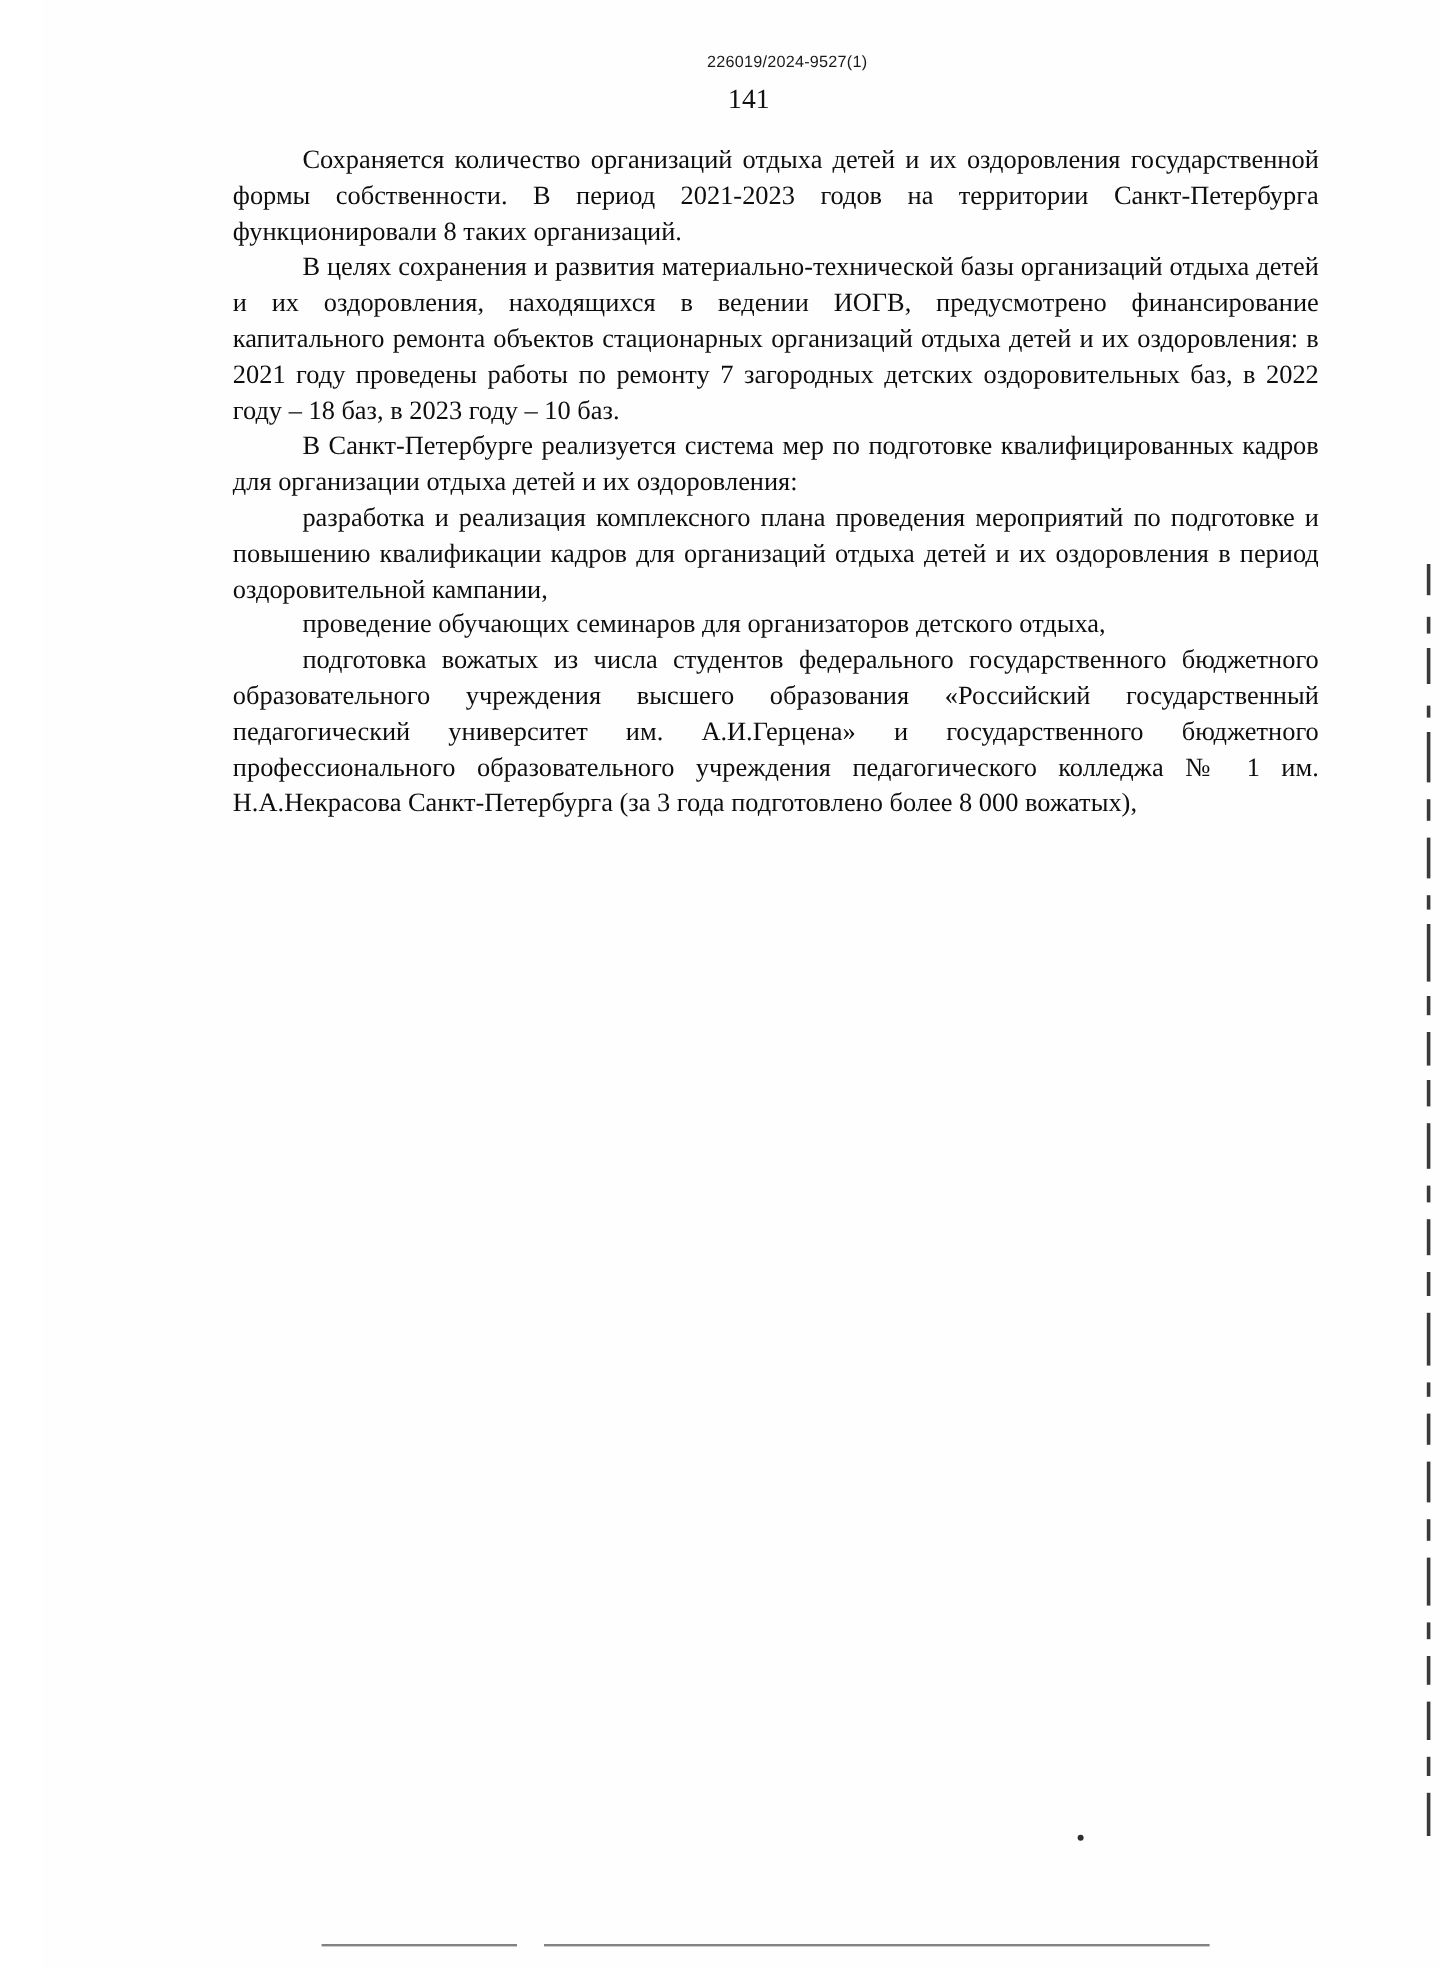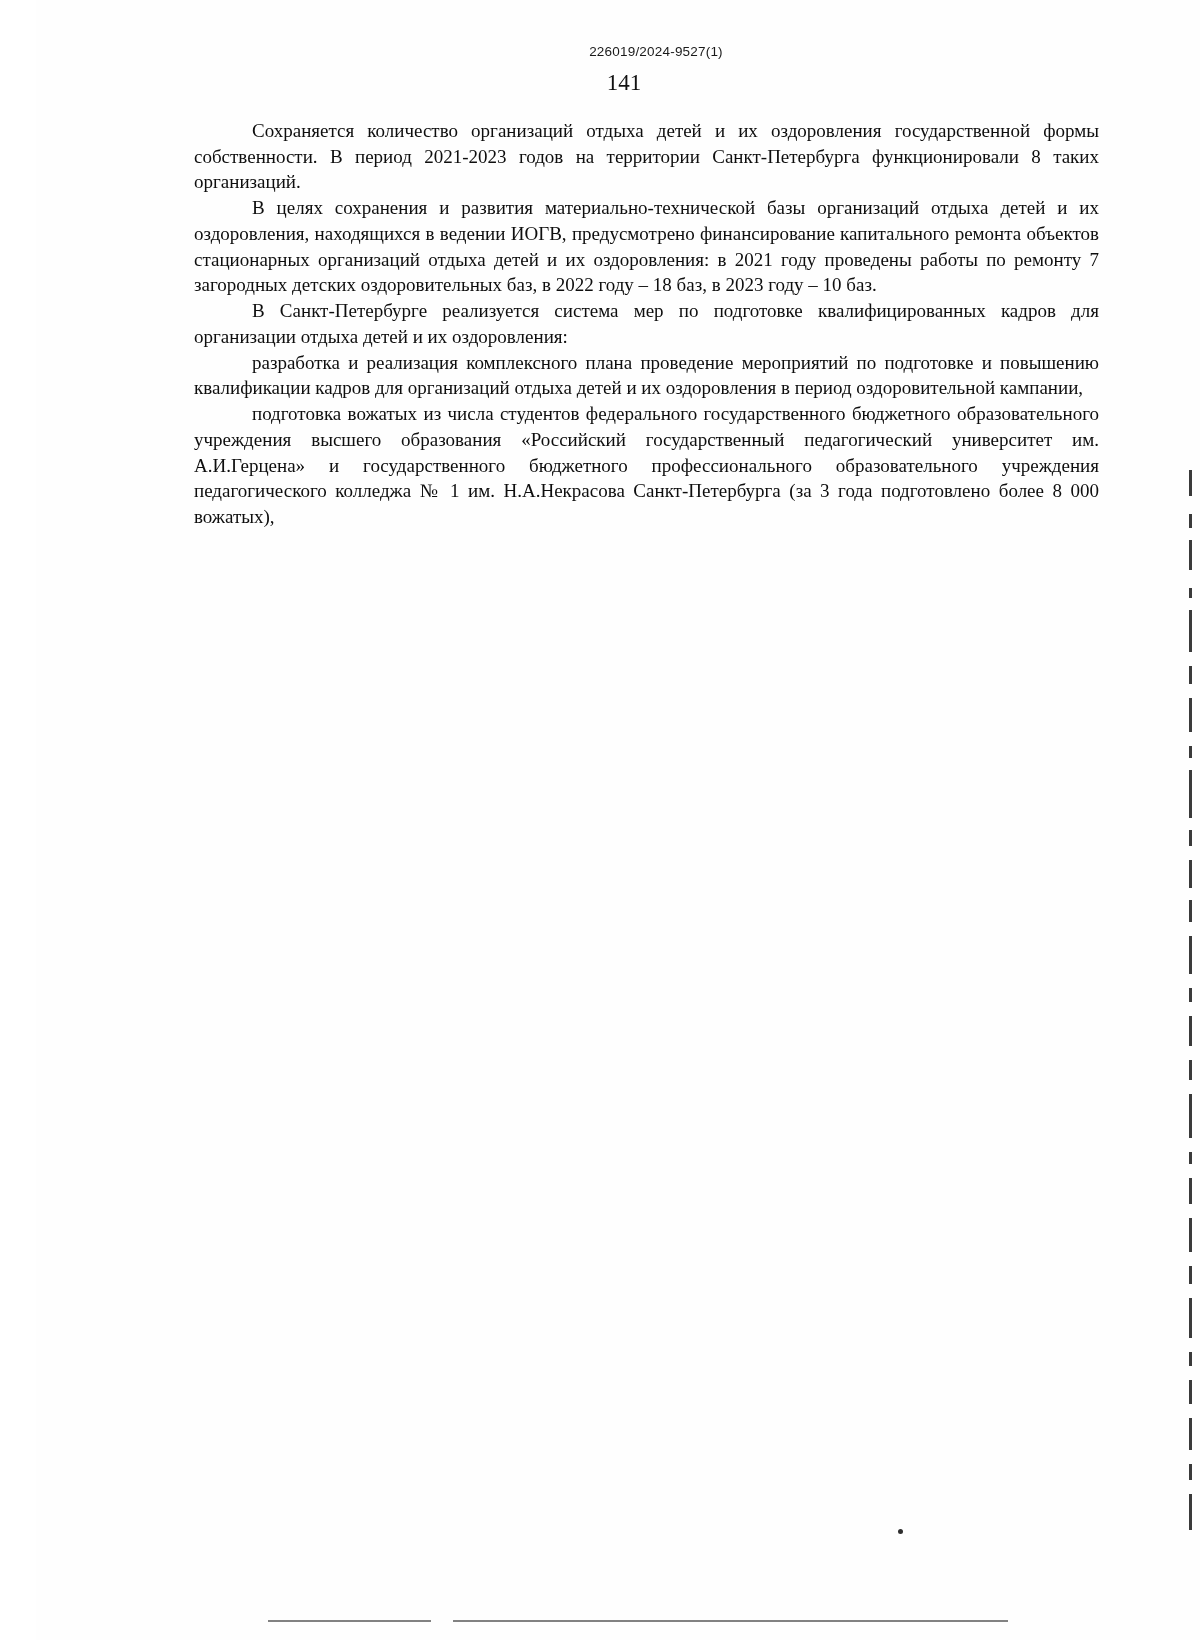--- a/index.html
+++ b/index.html
@@ -44,21 +44,21 @@
     transform: translateX(-12px);
   }
   .content {
     position: absolute;
     top: 118px;
     left: 158px;
     width: 905px;
   }
   p.para {
     margin: 0;
-    font-size: 19px;
+    font-size: 22px;
     line-height: 1.355;
     text-align: justify;
     text-justify: inter-word;
     text-indent: 58px;
     color: #0e0e0e;
     hyphens: none;
   }
   p.para + p.para {
     margin-top: 0px;
   }
@@ -106,21 +106,22 @@
 <div class="page">
 
   <div class="doc-code">226019/2024-9527(1)</div>
 
   <div class="page-number">141</div>
 
   <div class="content">
     <p class="para">Сохраняется количество организаций отдыха детей и их оздоровления государственной формы собственности. В период 2021-2023 годов на территории Санкт-Петербурга функционировали 8 таких организаций.</p>
     <p class="para">В целях сохранения и развития материально-технической базы организаций отдыха детей и их оздоровления, находящихся в ведении ИОГВ, предусмотрено финансирование капитального ремонта объектов стационарных организаций отдыха детей и их оздоровления: в 2021 году проведены работы по ремонту 7 загородных детских оздоровительных баз, в 2022 году – 18 баз, в 2023 году – 10 баз.</p>
     <p class="para">В Санкт-Петербурге реализуется система мер по подготовке квалифицированных кадров для организации отдыха детей и их оздоровления:</p>
-    <p class="para">разработка и реализация комплексного плана проведение мероприятий по подготовке и повышению квалификации кадров для организаций отдыха детей и их оздоровления в период оздоровительной кампании,</p>
+    <p class="para">разработка и реализация комплексного плана проведения мероприятий по подготовке и повышению квалификации кадров для организаций отдыха детей и их оздоровления в период оздоровительной кампании,</p>
+    <p class="para">проведение обучающих семинаров для организаторов детского отдыха,</p>
     <p class="para">подготовка вожатых из числа студентов федерального государственного бюджетного образовательного учреждения высшего образования «Российский государственный педагогический университет им. А.И.Герцена» и государственного бюджетного профессионального образовательного учреждения педагогического колледжа № 1 им. Н.А.Некрасова Санкт-Петербурга (за 3 года подготовлено более 8 000 вожатых),</p>
   </div>
 
   <div class="edge-noise">
     <i style="top:0px;height:26px;"></i>
     <i style="top:44px;height:14px;"></i>
     <i style="top:70px;height:30px;"></i>
     <i style="top:118px;height:10px;"></i>
     <i style="top:140px;height:42px;"></i>
     <i style="top:196px;height:18px;"></i>

